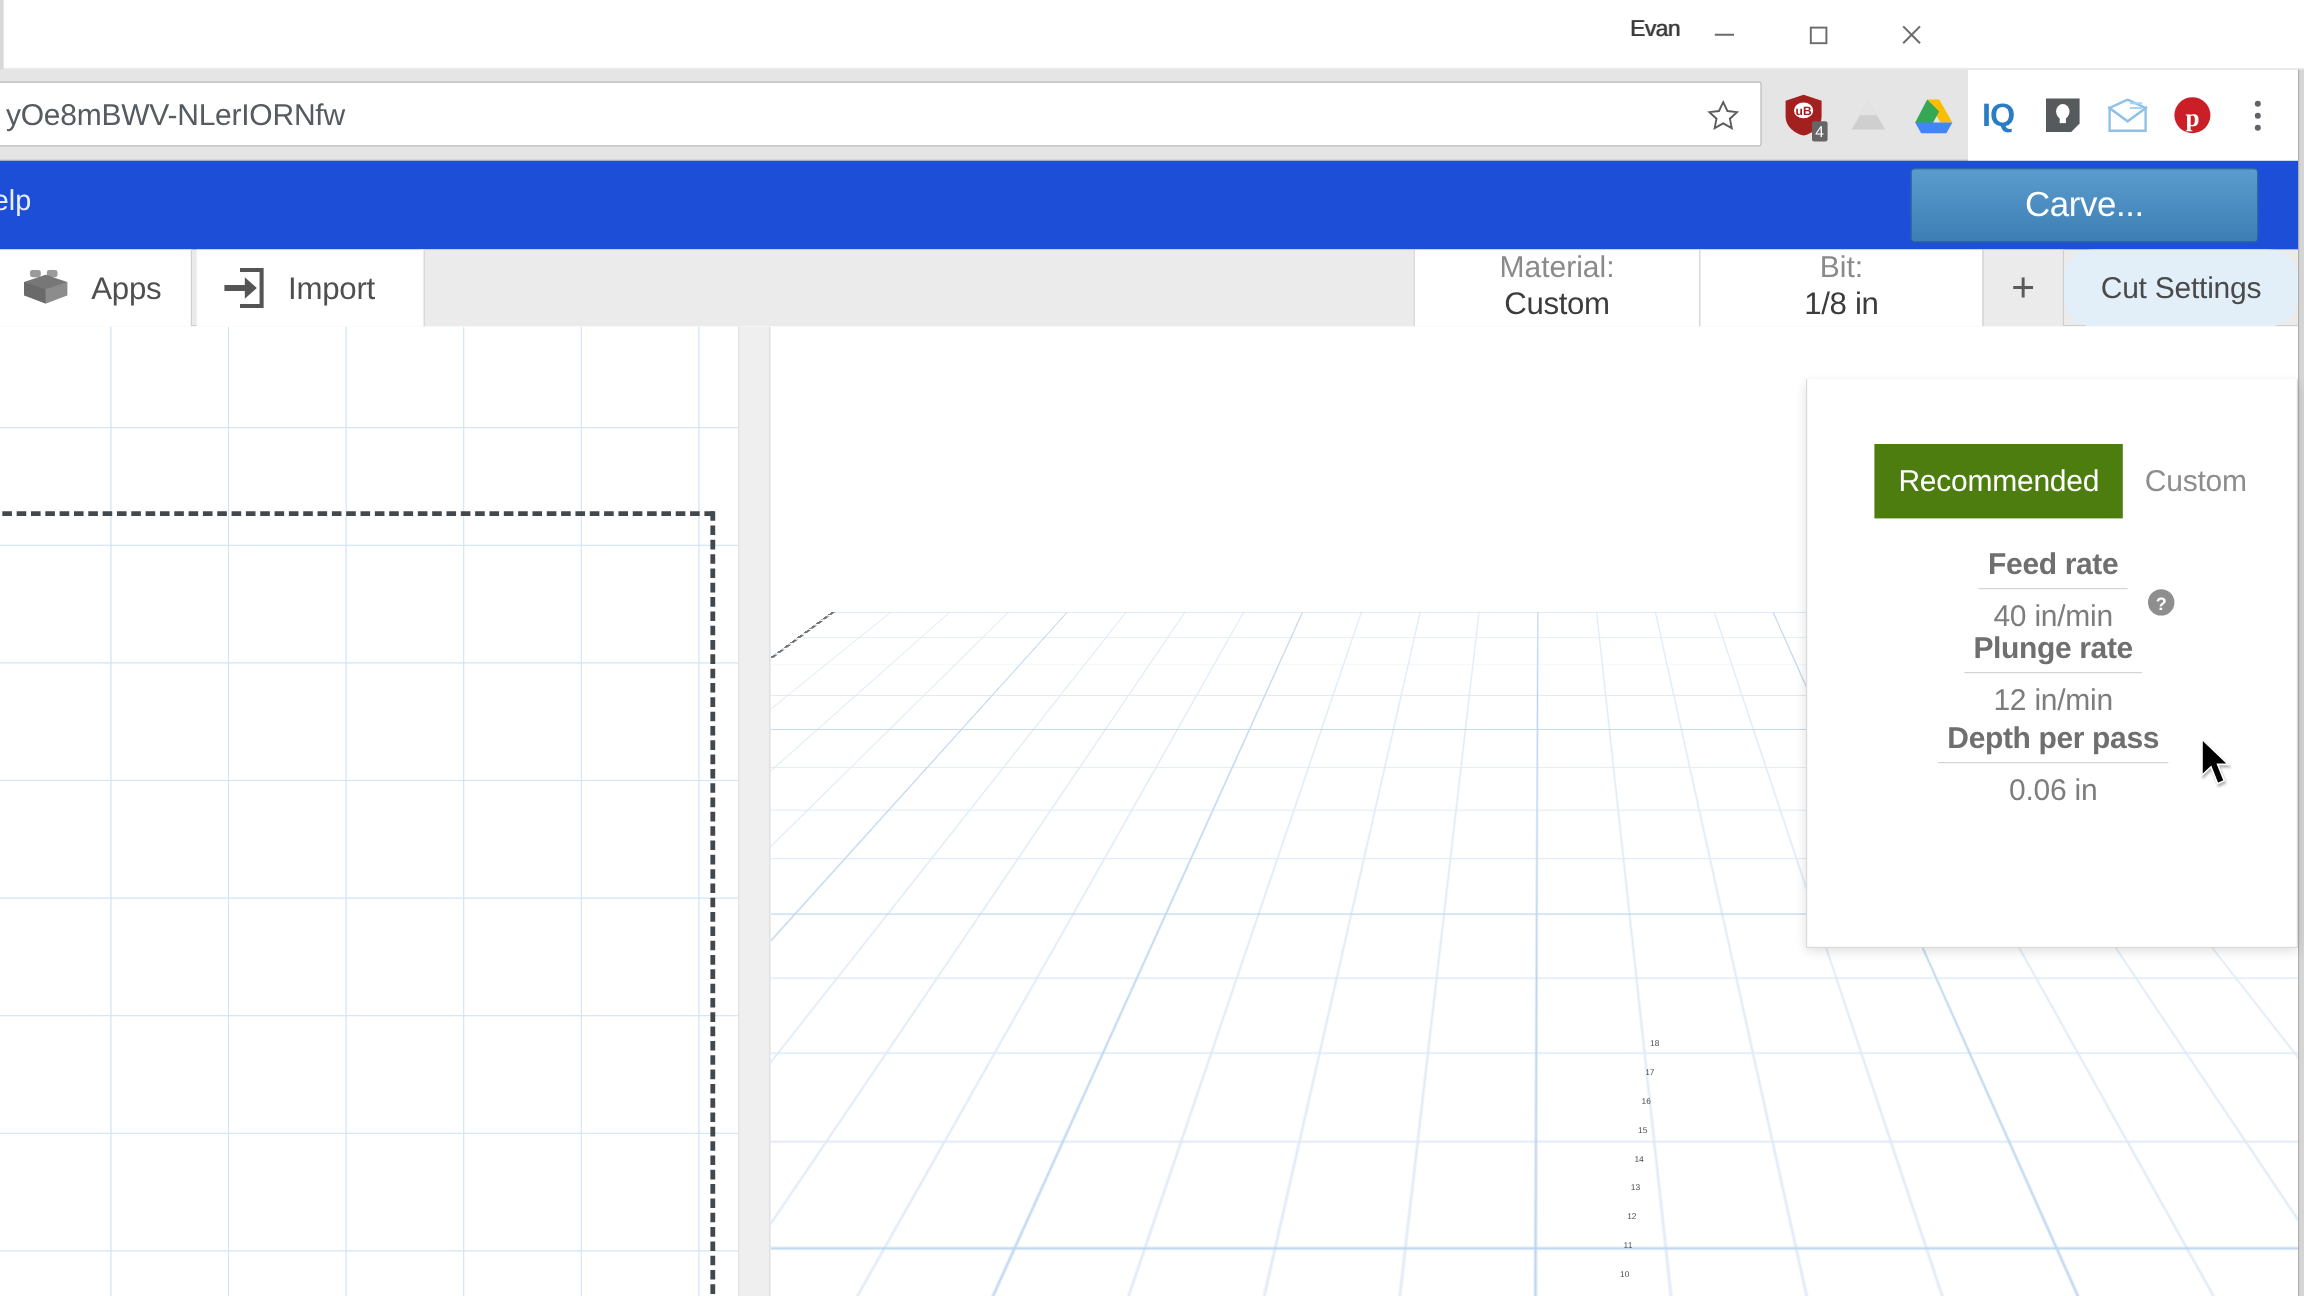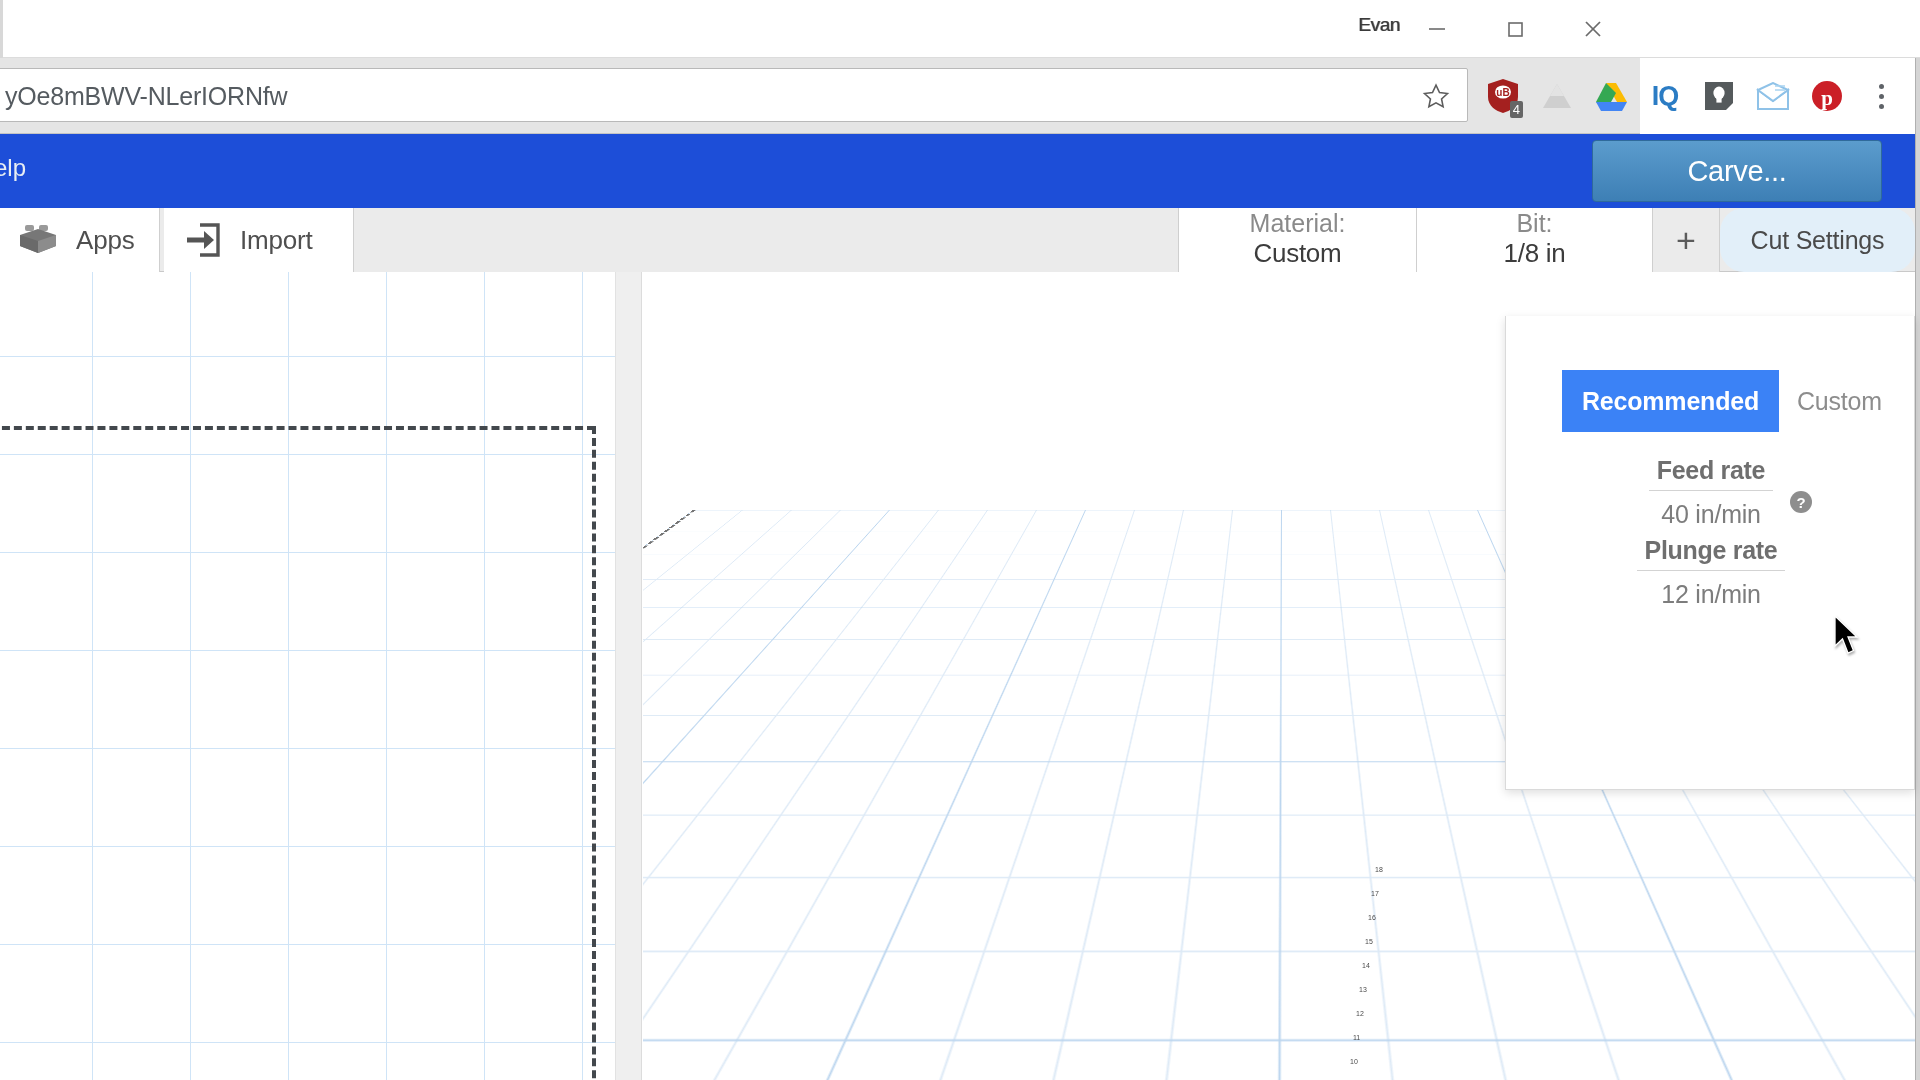--- a/index.html
+++ b/index.html
@@ -237,41 +237,41 @@
   }
   .seg-row {
     position: absolute; left: 56px; top: 54px;
     display: flex; align-items: stretch;
   }
   .seg {
     display: flex; align-items: center; justify-content: center;
     font-size: 25px; height: 62px;
   }
   .seg-on {
-    background: #3b82f6; color: #ffffff;
-    padding: 0 20px; font-weight: bold; letter-spacing: -0.2px;
+    background: #4d7c0f; color: #ffffff;
+    padding: 0 20px; font-weight: normal; letter-spacing: -0.2px;
   }
   .seg-off {
     color: #8d8d8d; padding: 0 18px; letter-spacing: -0.2px;
   }
   .field { position: absolute; left: 0; width: 410px; text-align: center; }
   .field-label {
     display: inline-block;
     font-size: 25px; font-weight: bold; color: #6f6f6f;
     letter-spacing: -0.3px;
     padding: 0 8px 5px 8px;
     border-bottom: 1px solid #d3d3d3;
   }
   .field-value {
     font-size: 25px; color: #7d7d7d;
     letter-spacing: -0.2px;
     margin-top: 9px;
   }
   .f-feed   { top: 140px; }
-  .f-plunge { top: 220px; }
+  .f-plunge { top: 210px; }
   .f-depth  { top: 285px; }
   .help-dot {
     position: absolute; left: 282px; top: 33px;
     width: 26px; height: 26px;
   }
 
   
   .cursor {
     position: absolute; left: 1833px; top: 615px;
     width: 26px; height: 40px; z-index: 90;
@@ -482,19 +482,23 @@
           <text x="13" y="19" font-size="15" font-weight="bold" fill="#ffffff" text-anchor="middle" font-family="Liberation Sans, sans-serif">?</text>
         </svg>
       </div>
     </div>
 
     <div class="field f-plunge">
       <span class="field-label">Plunge rate</span>
       <div class="field-value">12 in/min</div>
     </div>
 
+    <div class="field f-depth">
+      <span class="field-label">Depth per pass</span>
+      <div class="field-value">0.06 in</div>
+    </div>
   </div>
 
   <svg class="cursor" viewBox="0 0 26 40">
     <path d="M2 1 L2 31 L9.5 24 L15 38 L20.5 35.5 L15 22 L24 22 Z" fill="#000000" stroke="#ffffff" stroke-width="1.3"></path>
   </svg>
 
 </div>
 
 </body></html>

